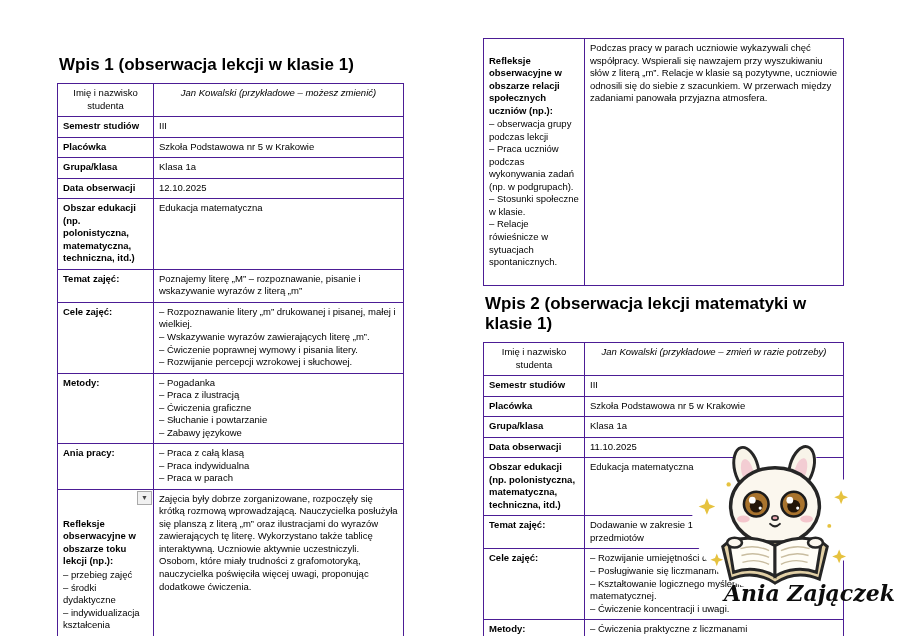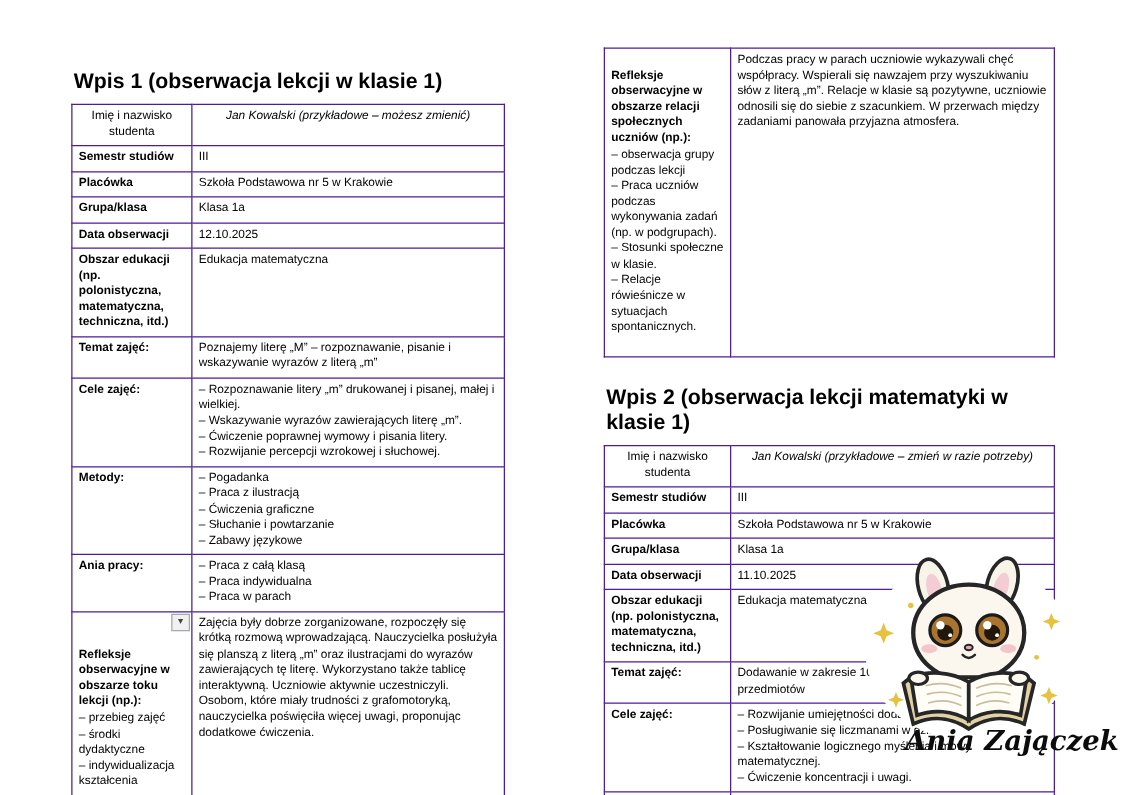--- a/index.html
+++ b/index.html
@@ -18,21 +18,21 @@
   .obs td.label { font-weight:bold; white-space:pre-line; position:relative; }
   .obs td.value { white-space:pre-line; }
   .obs tr.row-head td { text-align:center; font-weight:normal; }
   .obs tr.row-head td.value { font-style:italic;text-align:center; }
   .obs .sub { display:block; font-weight:normal; white-space:pre-line; margin-top:1px; }
   .dd {
     position:absolute; top:1px; right:1px; width:13px; height:12px;
     border:1px solid #a9a9a9; background:#f1f1f1; color:#444;
     font-size:7px; line-height:12px; text-align:center; cursor:pointer;
   }
-  .wpis2-title { margin-top:22px; }
+  .wpis2-title { margin-top:8px; }
   .mascot-wrap { position:absolute; left:690px; top:443px; width:170px; z-index:5; }
   .mascot-wrap svg { display:block; }
   .mascot-name {
     position:absolute; left:712px; top:580px; width:195px; z-index:6;
     text-align:center; font-family:"DejaVu Serif", serif;
     font-style:italic; font-weight:bold; font-size:22px; color:#0c0c0c;
   }
 </style>
 </head>
 <body>

